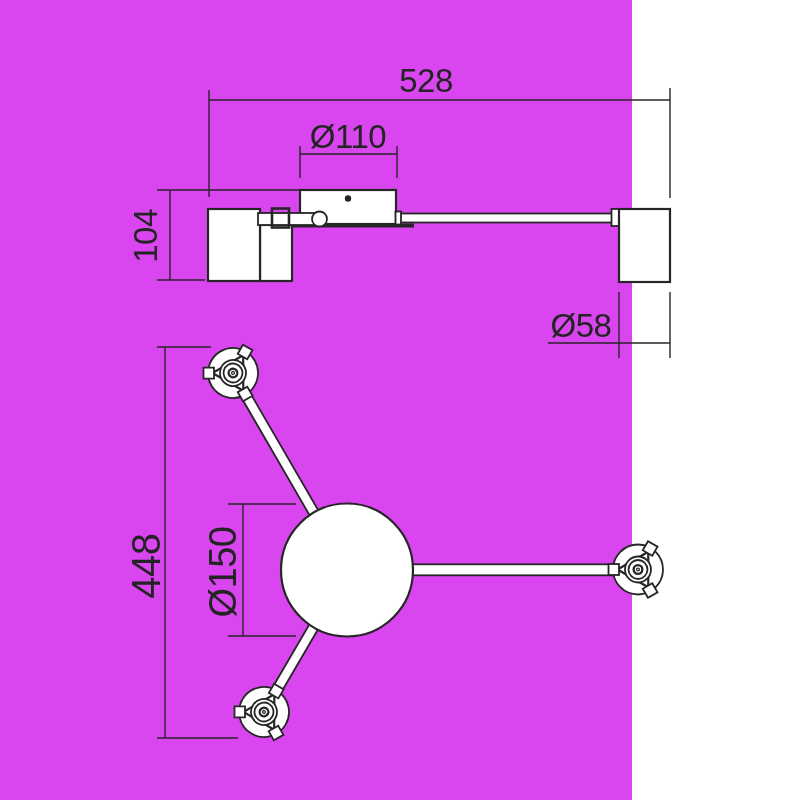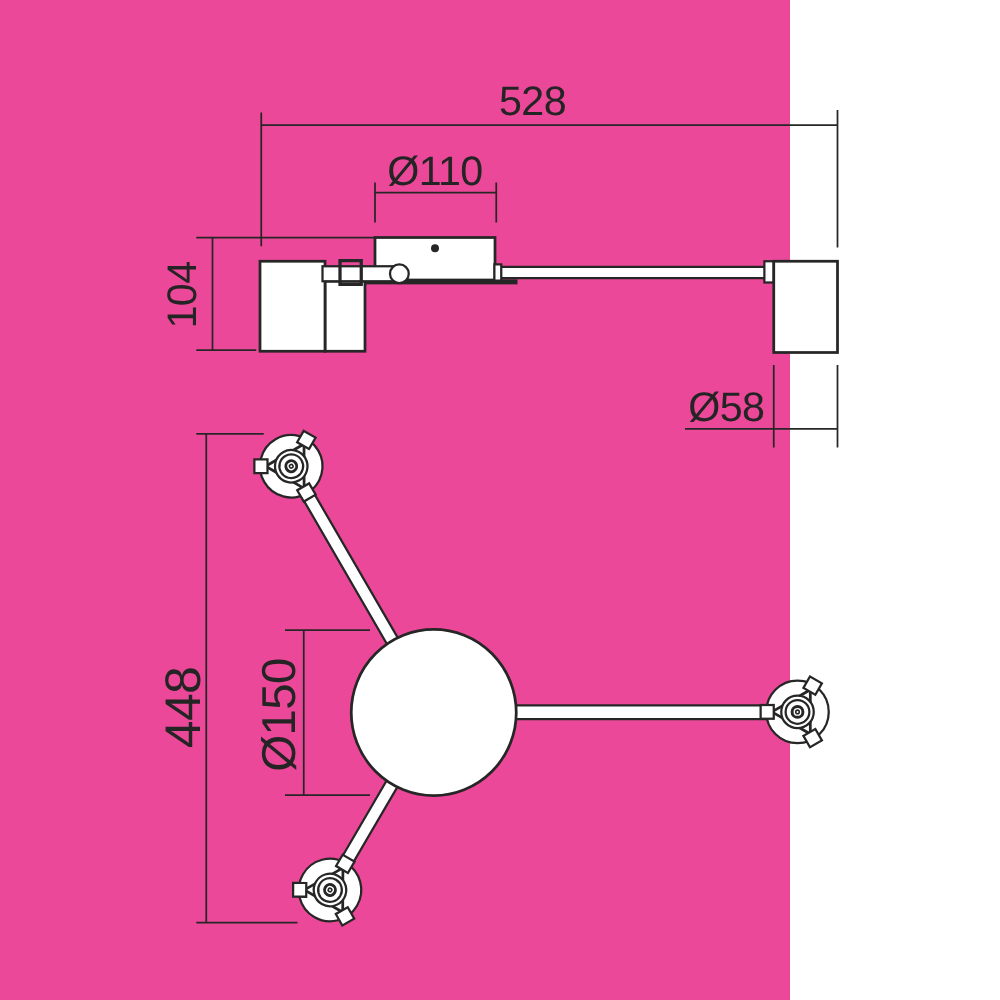--- a/index.html
+++ b/index.html
@@ -1,16 +1,16 @@
 <!DOCTYPE html>
 <html><head>
 <meta charset="utf-8">
 <style>
   html,body{margin:0;padding:0;background:#ffffff;}
-  #canvas{width:632px;height:800px;position:relative;background:#ec4899;}
+  #canvas{width:632px;height:800px;position:relative;background:#d946ef;}
   svg{display:block;}
   .ln{stroke:#262626;fill:none;stroke-width:1.4;}
   .obj{stroke:#262626;fill:#ffffff;stroke-width:2.2;}
   .objthin{stroke:#262626;fill:#ffffff;stroke-width:1.8;}
   .objopen{stroke:#262626;fill:none;stroke-width:2.2;}
   .dark{fill:#262626;stroke:none;}
   text{font-family:"Liberation Sans","DejaVu Sans",sans-serif;fill:#242424;}
   .dimtext{font-size:33px;letter-spacing:-0.5px;}
   .dimtext-lg{font-size:40px;letter-spacing:-0.5px;}
   .dimtext-md{font-size:38px;letter-spacing:-0.5px;}

